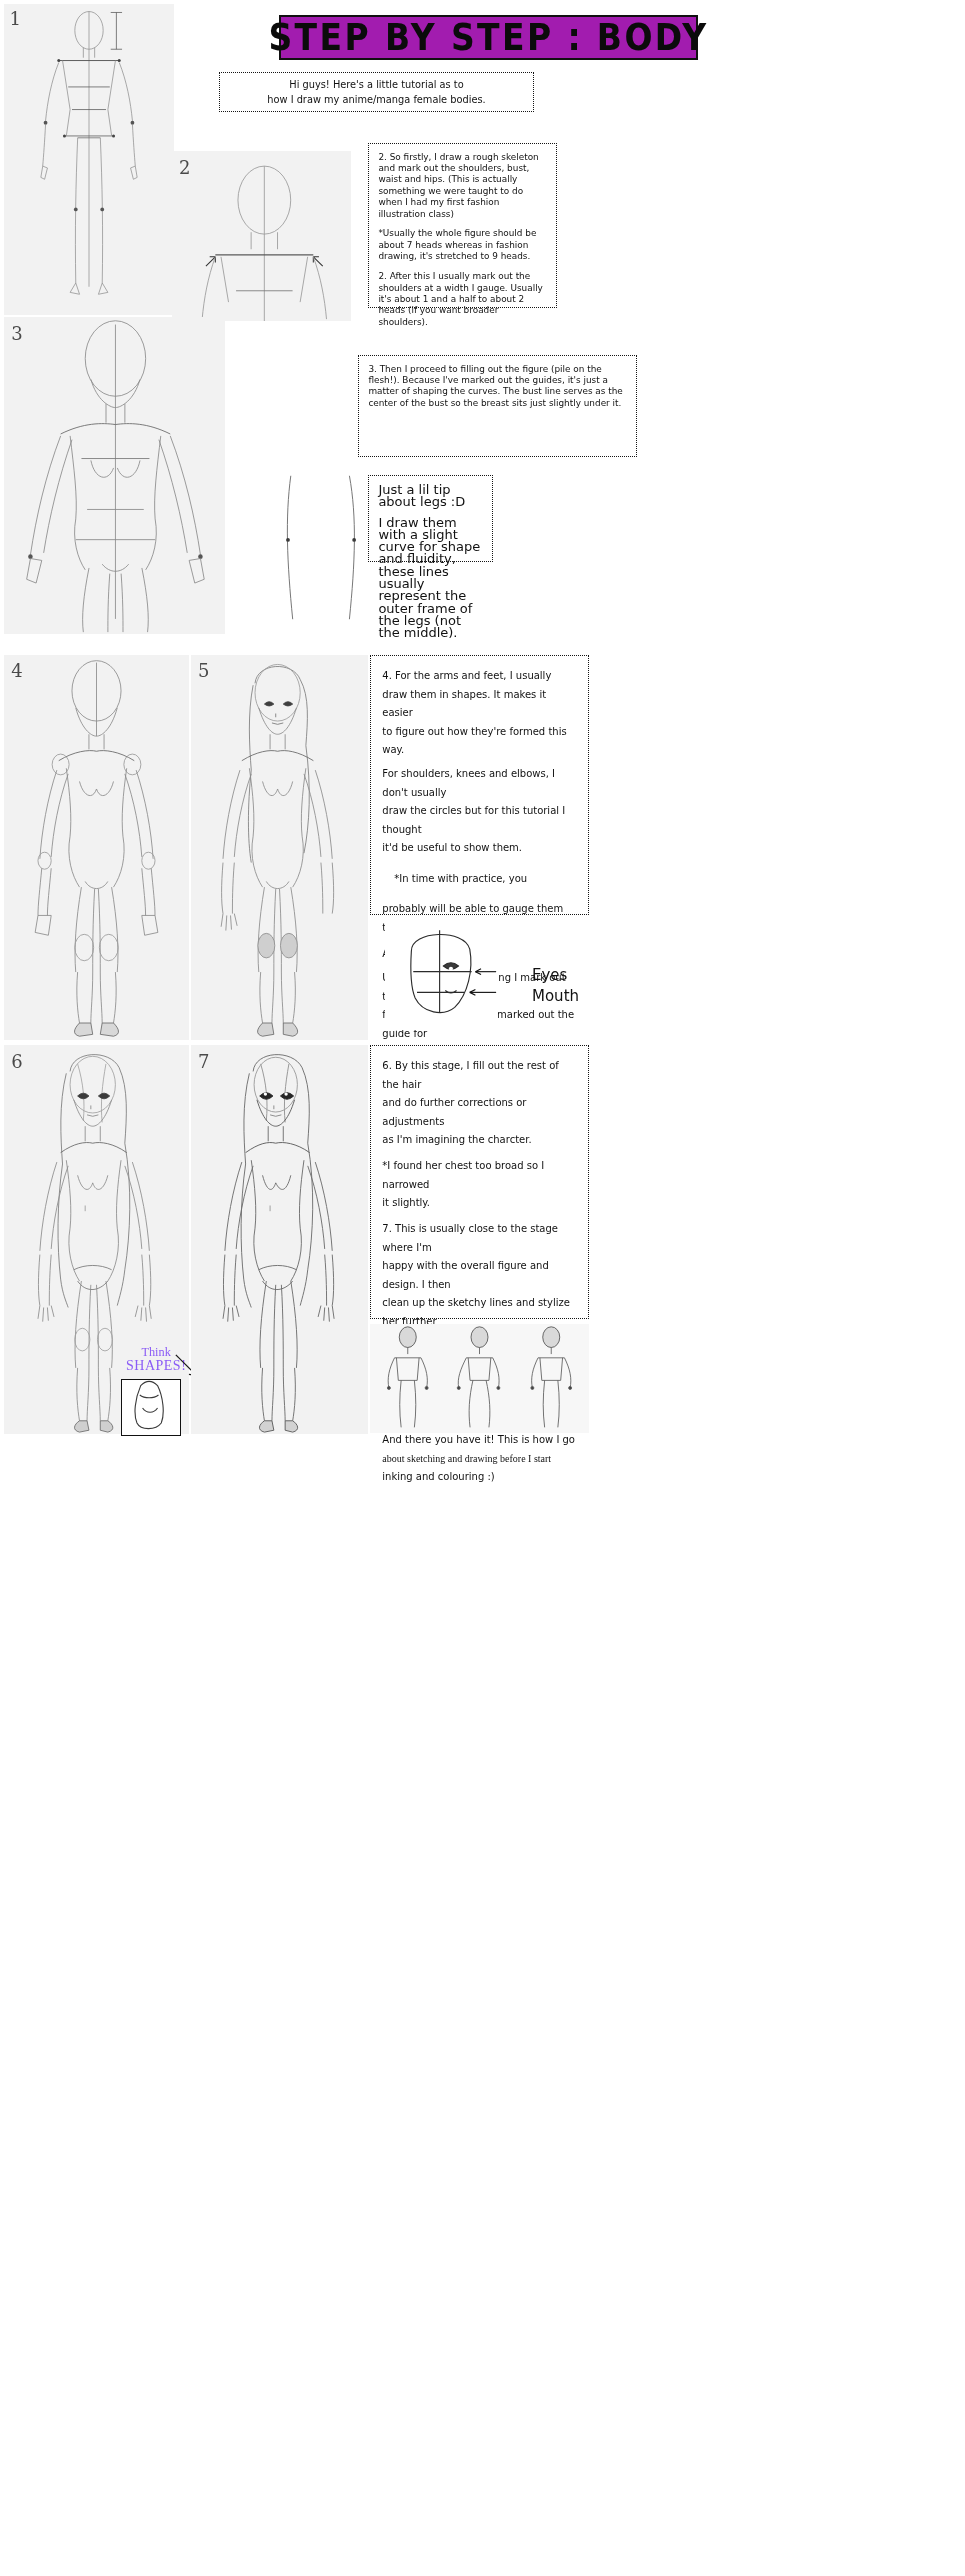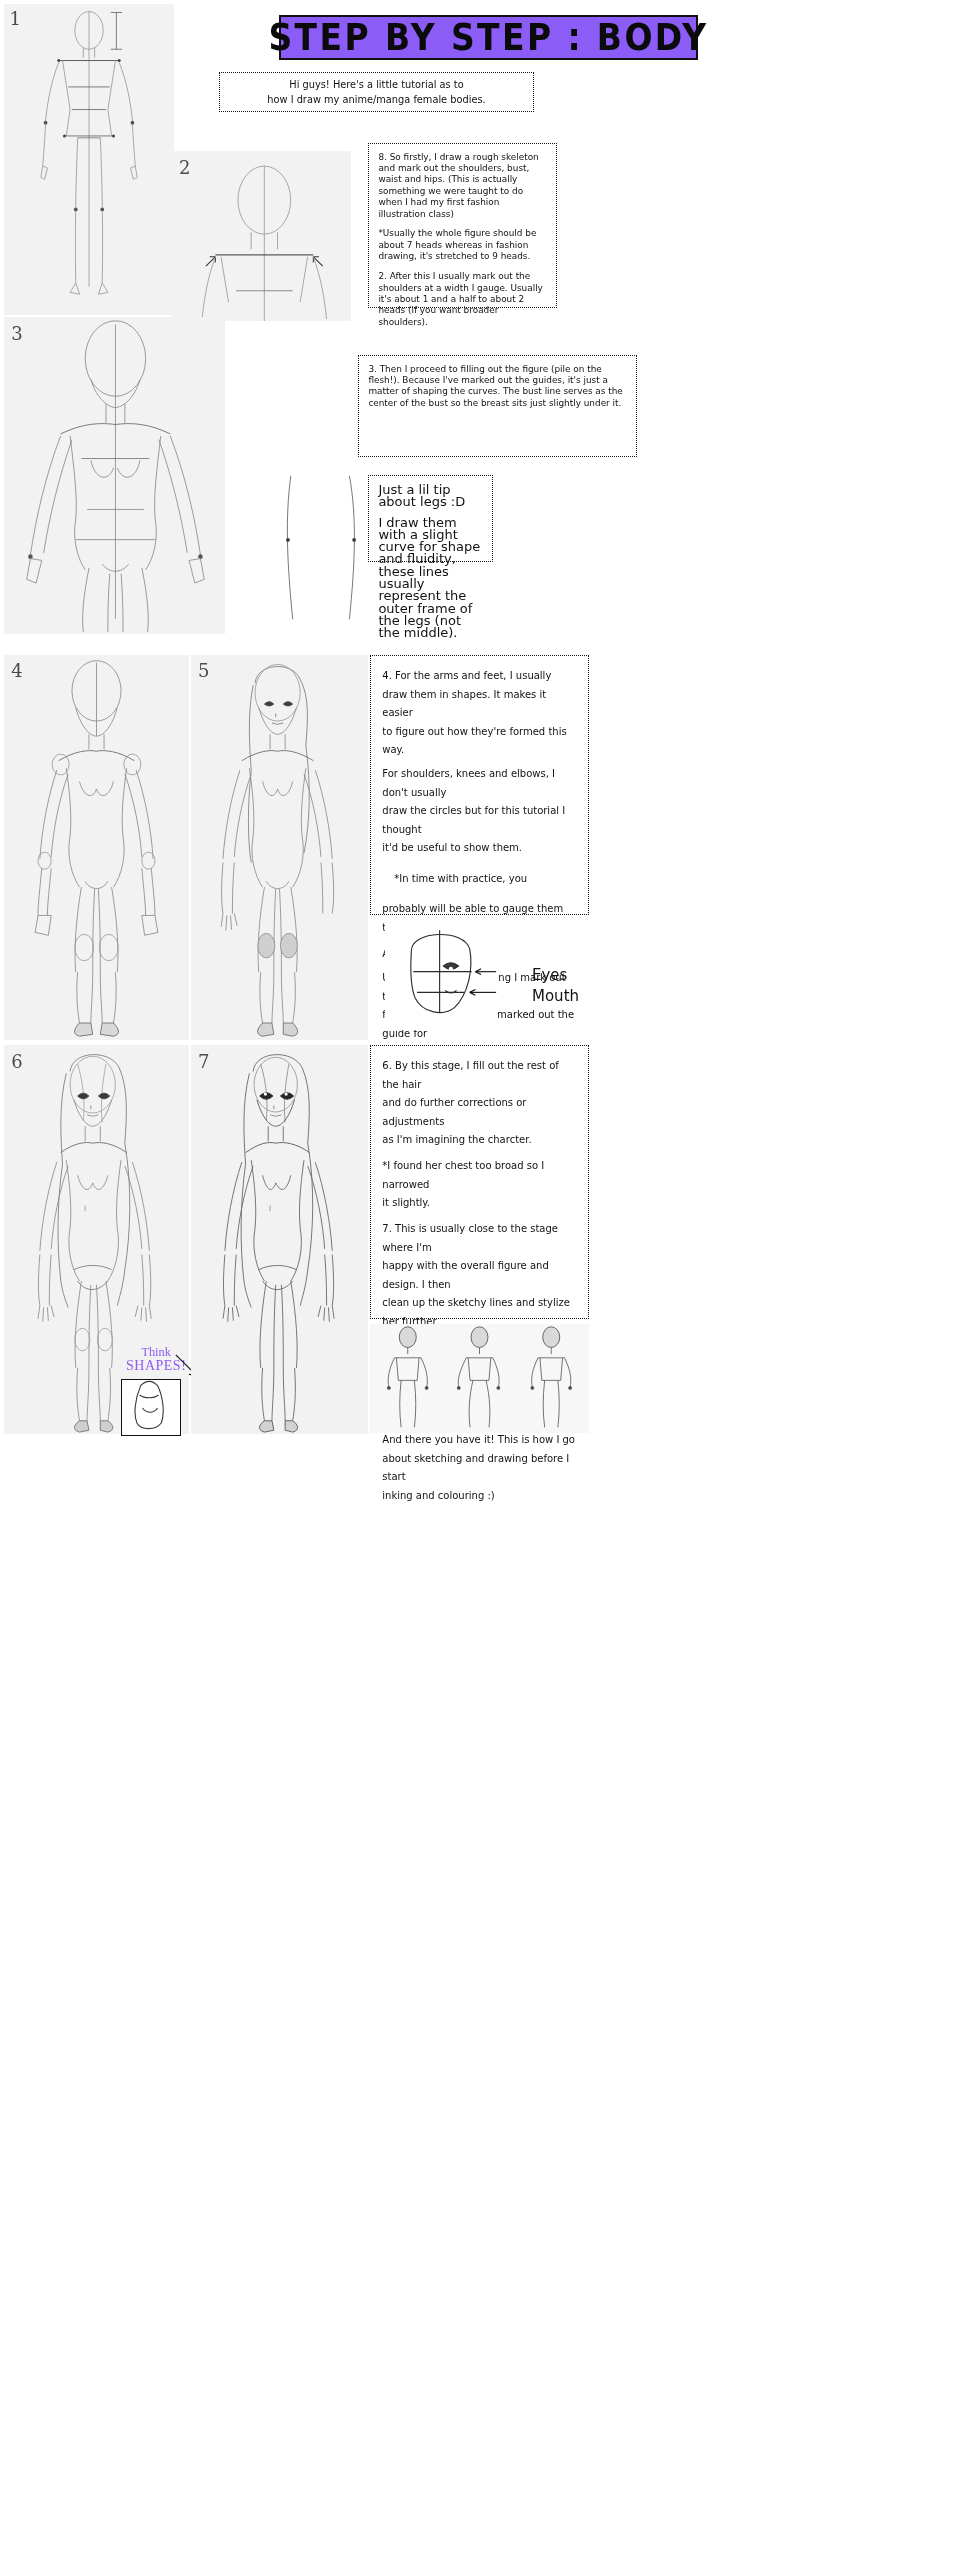--- a/index.html
+++ b/index.html
@@ -12,21 +12,21 @@
   .panel svg{display:block;width:100%;height:100%;}
   
   .tbox{position:absolute;background:#fff;border:1.9px dotted #151515;
         box-sizing:border-box;padding:7.5px 9.4px;}
   .tbox p{margin:0 0 8.5px 0;}
   .tbox p:last-child{margin-bottom:0;}
   .t-sm{font-size:8.9px;line-height:11.4px;}
   .t-lg{font-size:10px;line-height:18.5px;}
   .t-legs{font-size:13px;line-height:12.3px;}
   
-  .titlebox{position:absolute;border:2.8px solid #101010;background:#8b5cf6;
+  .titlebox{position:absolute;border:2.8px solid #101010;background:#a21caf;
             box-sizing:border-box;display:flex;align-items:center;
             justify-content:center;}
   .titletext{font-family:"DejaVu Sans","Liberation Sans",sans-serif;
              font-weight:bold;font-size:33px;letter-spacing:2.4px;
              color:#0b0b0b;white-space:nowrap;
              transform:scale(1,1.12);}
   .introbox{position:absolute;border:1.9px dotted #151515;background:#fff;
             box-sizing:border-box;display:flex;flex-direction:column;
             align-items:center;justify-content:center;
             font-size:9.8px;line-height:15px;text-align:center;}
@@ -125,21 +125,21 @@
 
       <path d="M46,112 C38,134 34,156 32,178"></path>
       <path d="M150,112 C158,134 162,156 164,178"></path>
       <line x1="68" y1="148" x2="128" y2="148" stroke="#777"></line>
     </g>
   </svg>
 </div>
 <div class="stepnum" style="left:179px;top:157px;">2</div>
 
 <div class="tbox t-sm" style="left:368px;top:143px;width:189px;height:165px;">
-  <p>8. So firstly, I draw a rough skeleton and mark out the shoulders, bust, waist and hips. (This is actually something we were taught to do when I had my first fashion illustration class)</p>
+  <p>2. So firstly, I draw a rough skeleton and mark out the shoulders, bust, waist and hips. (This is actually something we were taught to do when I had my first fashion illustration class)</p>
   <p>*Usually the whole figure should be about 7 heads whereas in fashion drawing, it's stretched to 9 heads.</p>
   <p>2. After this I usually mark out the shoulders at a width I gauge. Usually it's about 1 and a half to about 2 heads (if you want broader shoulders).</p>
 </div>
 
 <div class="panel" style="left:3.8px;top:317px;width:221px;height:317px;">
   <svg viewBox="0 0 234 336" preserveAspectRatio="none">
     <g stroke="#8a8a8a" stroke-width="0.9" fill="none">
       <ellipse cx="118" cy="44" rx="32" ry="40"></ellipse>
       <line x1="118" y1="8" x2="118" y2="320"></line>
 
@@ -497,21 +497,21 @@
   <p style="margin:0 0 7.5px 0;">as I'm imagining the charcter.</p>
   <p style="margin:0;">*I found her chest too broad so I narrowed</p>
   <p style="margin:0 0 7.5px 0;">it slightly.</p>
   <p style="margin:0;">7. This is usually close to the stage where I'm</p>
   <p style="margin:0;">happy with the overall figure and design. I then</p>
   <p style="margin:0;">clean up the sketchy lines and stylize her further</p>
   <p style="margin:0;">while also filling in her eyes. I don't really add</p>
   <p style="margin:0;">shadows at this point in time, just a little</p>
   <p style="margin:0 0 7.5px 0;">under her chin and knees.</p>
   <p style="margin:0;">And there you have it! This is how I go</p>
-  <p style="margin:0;">about sketching and drawing before I start</p>
+  <p style="margin:0;font-family:Liberation Serif, serif;">about sketching and drawing before I start</p>
   <p style="margin:0;">inking and colouring :)</p>
 </div>
 
 <div class="panel" style="left:370px;top:1324px;width:219px;height:109px;background:#f7f7f7;">
   <svg viewBox="0 0 232 116" preserveAspectRatio="none">
     <g stroke="#5a5a5a" stroke-width="0.9" fill="none">
 
       <ellipse cx="40" cy="14" rx="9" ry="11" fill="#d9d9d9" stroke="#4f4f4f"></ellipse>
       <path d="M40,25 L40,32"></path>
       <path d="M26,36 L54,36"></path>

